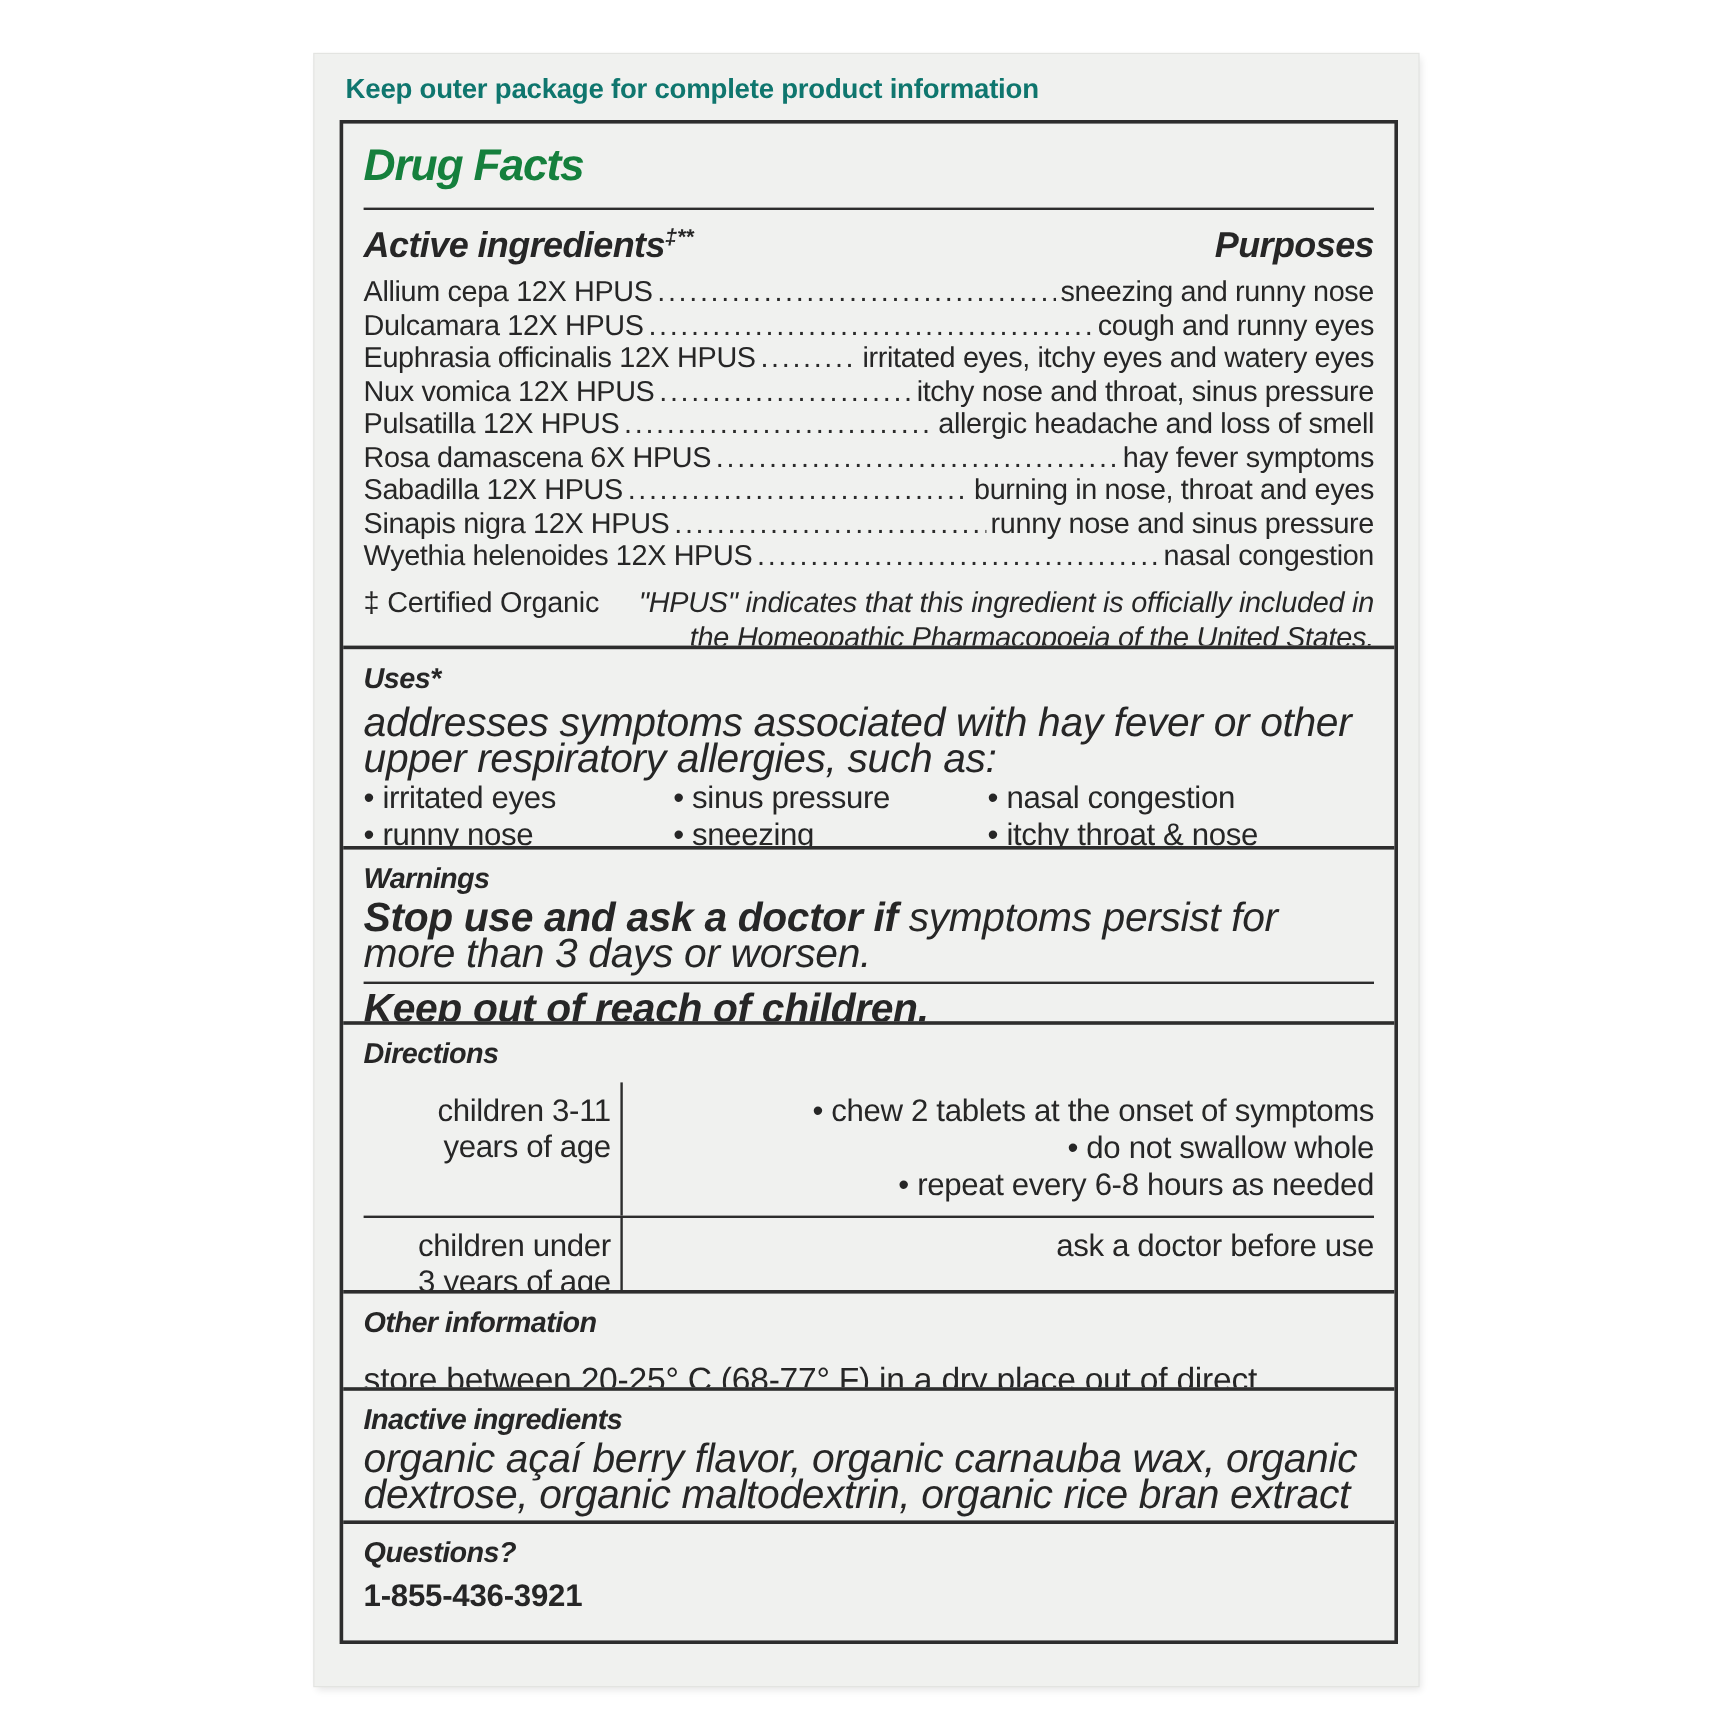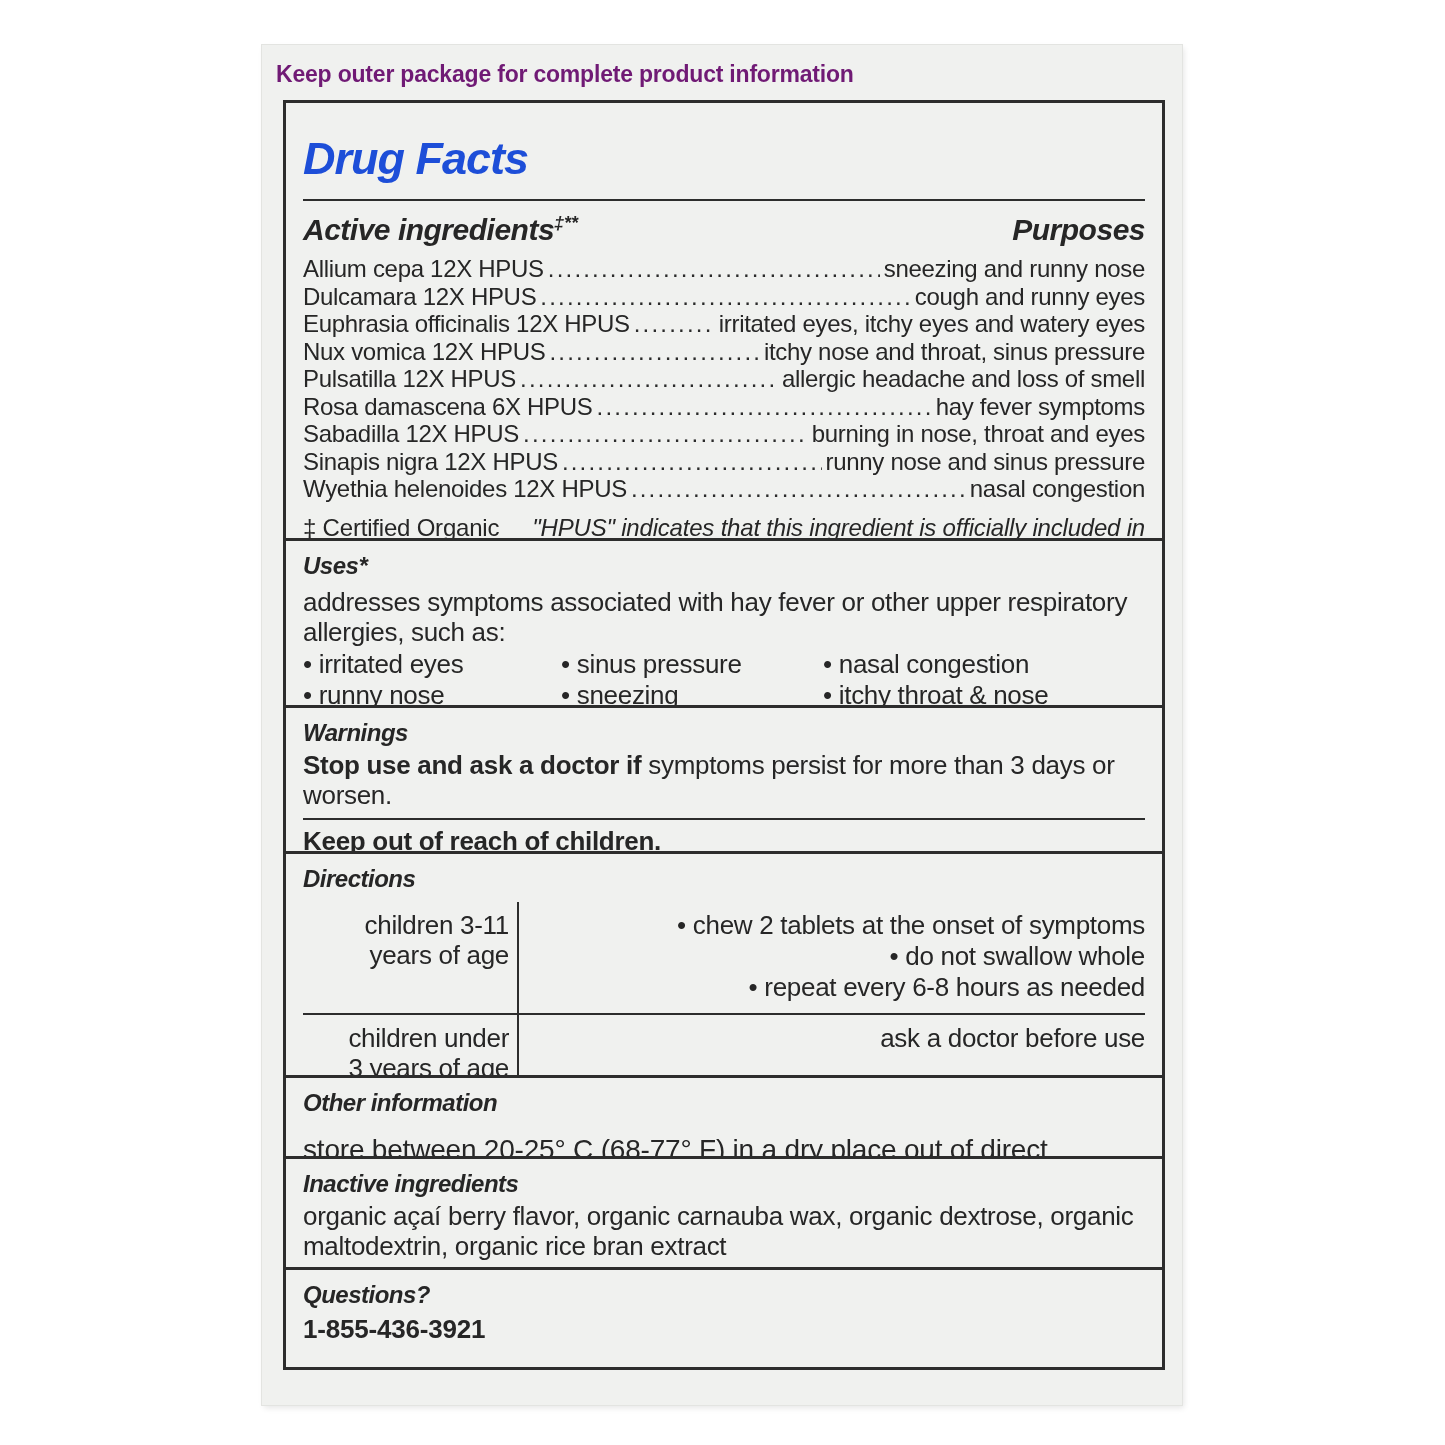--- a/index.html
+++ b/index.html
@@ -1,42 +1,42 @@
 <!DOCTYPE html>
 <html><head>
 <meta charset="utf-8">
 <style>
   html,body{margin:0;padding:0;background:#ffffff;}
   .page{position:relative;width:1445px;height:1445px;background:#ffffff;overflow:hidden;
         font-family:"Liberation Sans",sans-serif;color:#262626;}
   .card{position:absolute;left:262px;top:45px;width:920px;height:1360px;background:#f0f1ef;
         box-shadow:0 0 0 1px #e3e4e1, 2px 3px 6px rgba(0,0,0,0.10);}
-  .keep-note{position:absolute;left:14px;top:16px;font-size:23px;font-weight:bold;
-        letter-spacing:-0.2px;color:#701a75;}
+  .keep-note{position:absolute;left:26px;top:16px;font-size:23px;font-weight:bold;
+        letter-spacing:-0.2px;color:#0f766e;}
   .df-box{position:absolute;left:21px;top:55px;width:882px;height:1270px;box-sizing:border-box;
         border:3px solid #2d2d2d;background:#f0f1ef;display:flex;flex-direction:column;}
   .section{box-sizing:border-box;padding:8px 17px 0 17px;overflow:hidden;}
   .section + .section{border-top:3px solid #2d2d2d;}
-  .df-title{font-size:45px;font-weight:bold;font-style:italic;letter-spacing:-1px;
-        margin-top:22px;color:#1d4ed8;}
+  .df-title{font-size:37px;font-weight:bold;font-style:italic;letter-spacing:-1px;
+        margin-top:6px;color:#15803d;}
   .thin-rule{height:2px;background:#2d2d2d;margin-top:14px;}
   .col-header{display:flex;justify-content:space-between;align-items:baseline;margin-top:12px;
         font-size:30px;font-weight:bold;font-style:italic;letter-spacing:-0.5px;}
   .sup{font-size:60%;vertical-align:super;letter-spacing:0;}
   .ing-list{margin-top:8px;}
   .ing-row{display:flex;align-items:baseline;font-size:24px;line-height:27.5px;
         white-space:nowrap;letter-spacing:-0.3px;}
   .ing-dots{flex:1 1 0;min-width:0;overflow:hidden;margin:0 4px;letter-spacing:2.2px;color:#2a2a2a;}
   .ing-dots::before{content:"....................................................................................................................................";}
   .footnote{margin-top:10px;font-size:24px;letter-spacing:-0.2px;line-height:29px;}
   .fn-line1{display:flex;justify-content:space-between;align-items:baseline;gap:28px;}
   .fn-italic{font-style:italic;}
   .fn-line2{text-align:right;}
   .sec-heading{font-size:24px;font-weight:bold;font-style:italic;letter-spacing:-0.5px;line-height:34px;}
-  .body-text{font-size:26px;line-height:30px;letter-spacing:-0.3px;margin-top:4px;}
+  .body-text{font-size:34px;line-height:30px;letter-spacing:-0.3px;margin-top:4px;font-style:italic;}
   .uses-grid{display:grid;grid-template-columns:258px 262px 1fr;margin-top:2px;
         font-size:26px;line-height:31px;letter-spacing:-0.3px;}
   .bullet::before{content:"\2022\00a0";}
   .warn-divider{height:2px;background:#2d2d2d;margin:8px 0 6px 0;}
   .bold{font-weight:bold;}
   .dir-table{margin-top:6px;text-align:right;}
   .dir-row{display:grid;grid-template-columns:214px 1fr;}
   .dir-row + .dir-row{border-top:2px solid #2d2d2d;}
   .dir-left{padding:8px 8px 10px 0;font-size:26px;line-height:30px;letter-spacing:-0.3px;white-space:pre-line;}
   .dir-right{border-left:2px solid #2d2d2d;padding:8px 0 10px 14px;font-size:26px;line-height:31px;letter-spacing:-0.3px;}

